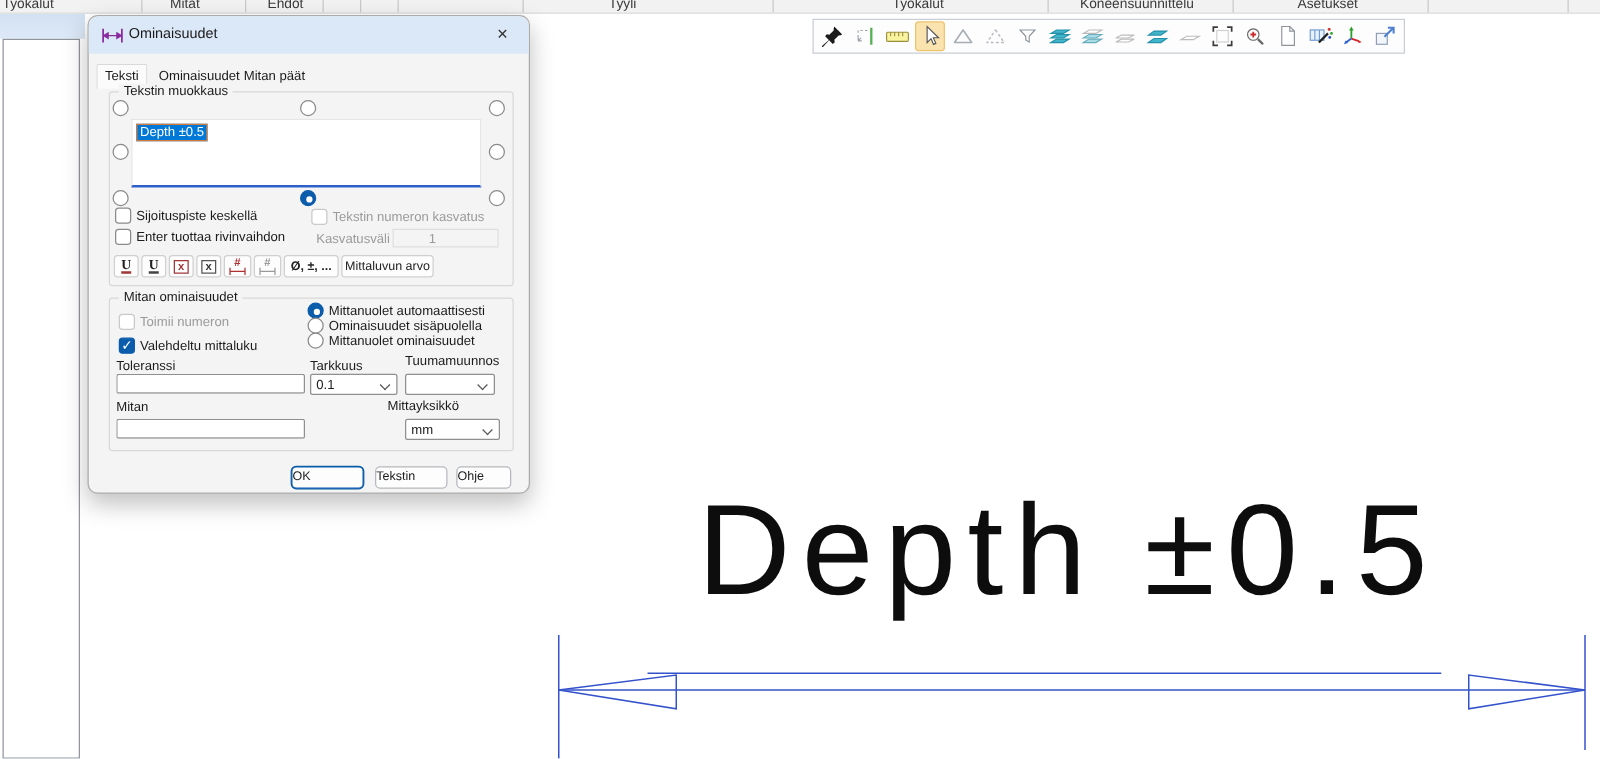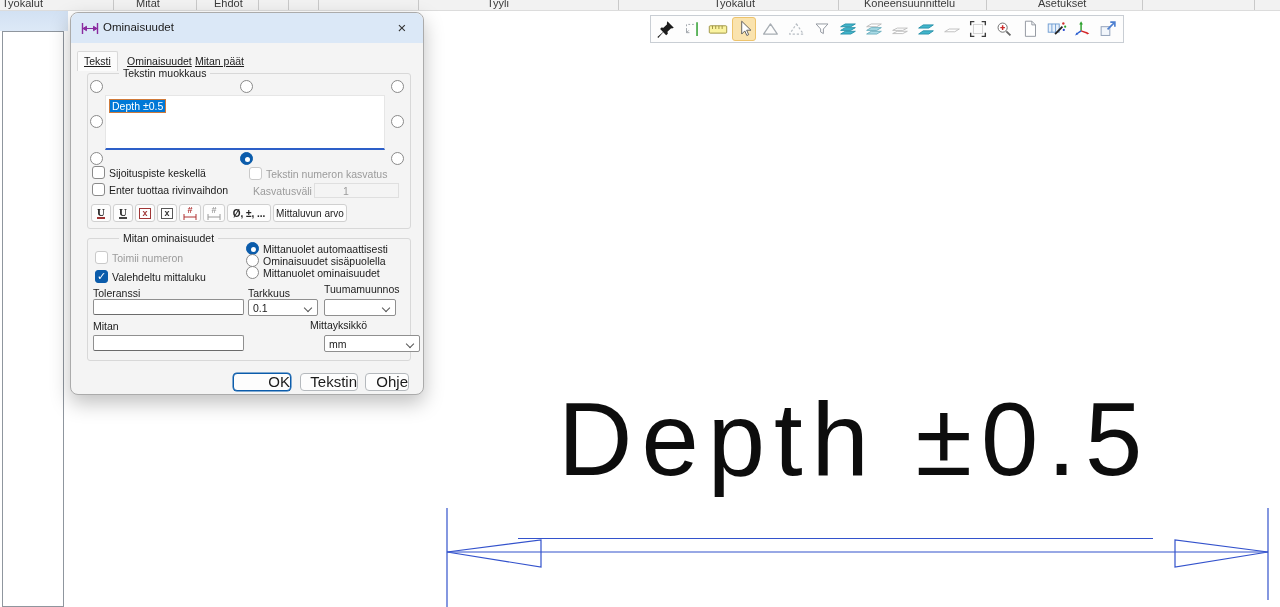--- a/index.html
+++ b/index.html
@@ -37,26 +37,26 @@
   .dialog { position:absolute; left:70px; top:12px; width:354px; height:383px;
             background:#f4f4f4; border:1px solid #ababab; border-radius:8px;
             box-shadow:0 8px 20px rgba(0,0,0,.25); z-index:10; font-size:10.5px; }
   .titlebar { position:absolute; left:0; top:0; width:100%; height:30px;
               background:#dbe8f7; border-radius:8px 8px 0 0; }
   .title-icon { position:absolute; left:10px; top:9px; }
   .title-text { position:absolute; left:32px; top:8px; font-size:11.5px; color:#1a1a1a; }
   .close-btn { position:absolute; right:10px; top:4px; width:22px; height:22px;
                font-size:15px; color:#333; text-align:center; line-height:22px; }
 
-  .tab { position:absolute; top:40px; height:17px; padding:2px 6px 0 6px; font-size:10.5px; color:#1a1a1a;text-decoration:underline; }
+  .tab { position:absolute; top:40px; height:17px; padding:2px 6px 0 6px; font-size:10.5px; color:#1a1a1a; }
   .tab.active { top:38px; height:20px; background:#fbfbfb; border:1px solid #d9d9d9; border-bottom:none;
                 border-radius:2px 2px 0 0; padding-top:3px; }
 
   .groupbox { position:absolute; border:1px solid #d8d8d8; border-radius:3px; }
-  .group-label { position:absolute; background:#f4f4f4; padding:0 4px; font-size:10.5px; color:#1a1a1a; z-index:1;margin-left:24px; }
+  .group-label { position:absolute; background:#f4f4f4; padding:0 4px; font-size:10.5px; color:#1a1a1a; z-index:1; }
 
   
   .radio { position:absolute; width:13px; height:13px; border:1px solid #8a8a8a; border-radius:50%; background:#fff; }
   .radio.selected { background:#0b5cab; border-color:#0b5cab; }
   .radio.selected::after { content:""; position:absolute; left:4px; top:4px; width:5px; height:5px;
                            border-radius:50%; background:#fff; }
   .checkbox { position:absolute; width:13px; height:13px; border:1px solid #8a8a8a; border-radius:3px; background:#fff; }
   .checkbox.disabled { border-color:#c9c9c9; }
   .checkbox.checked { background:#0b5cab; border-color:#0b5cab; color:#fff; }
   .checkbox.checked span { position:absolute; left:1px; top:-1px; font-family:"DejaVu Sans",sans-serif; font-size:11px; color:#fff; }
@@ -90,22 +90,22 @@
   
   .tfield { position:absolute; height:16px; background:#fff; border:1px solid #8f8f8f;
             border-bottom-color:#6b6b6b; border-radius:2px; font-size:10.5px; padding:0 4px; font-family:inherit; }
   .combo { position:absolute; height:17px; background:#fff; border:1px solid #8f8f8f;
            border-radius:2px; font-size:10.5px; display:flex; align-items:center; padding:0 4px; }
   .combo .chev { position:absolute; right:6px; top:5px; width:6px; height:6px;
                  border-right:1.4px solid #555; border-bottom:1.4px solid #555; transform:rotate(45deg); }
 
   
   .btn { position:absolute; top:360px; width:58px; height:18px; background:#fdfdfd;
-         border:1px solid #b5b9bd; border-radius:4px; font-size:15px; color:#1b1b1b;
-         text-align:right; line-height:16px; }
+         border:1px solid #b5b9bd; border-radius:4px; font-size:10px; color:#1b1b1b;
+         text-align:left; line-height:16px; }
   .btn.primary { border:1px solid #0b5cab; box-shadow:0 0 0 .5px #0b5cab; }
 </style>
 </head>
 <body>
 
 <div class="app">
 
   <div class="menubar">
     <span class="menu-item" style="left:2px">Työkalut</span>
     <span class="menu-item" style="left:136px">Mitat</span>
@@ -372,21 +372,21 @@
       </div>
     <span class="lbl" style="left:253px; top:270px">Tuumamuunnos</span>
     <div class="combo" style="left:253px; top:286px; width:72px">
         <span></span>
         <i class="chev"></i>
       </div>
 
     <span class="lbl" style="left:22px; top:307px">Mitan</span>
     <input class="tfield" style="left: 22px; top: 322px; width: 151px;" value="">
     <span class="lbl" style="left:239px; top:306px">Mittayksikkö</span>
-    <div class="combo" style="left:253px; top:322px; width:96px">
+    <div class="combo" style="left:253px; top:322px; width:76px">
         <span>mm</span>
         <i class="chev"></i>
       </div>
 
     <div class="btn primary" style="left:162px">OK</div>
     <div class="btn" style="left:229px">Tekstin</div>
     <div class="btn" style="left:294px; width:44px">Ohje</div>
   </div>
 
 </div>

